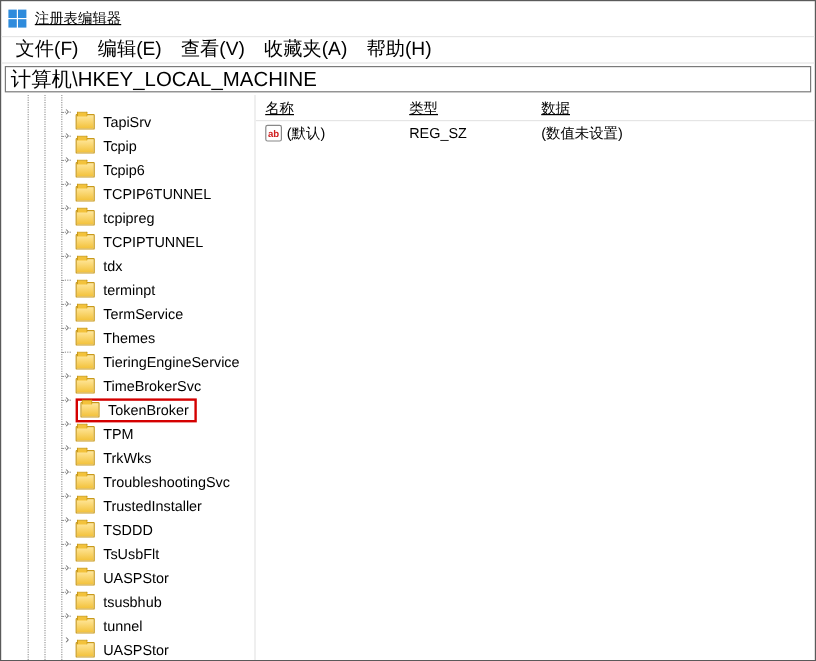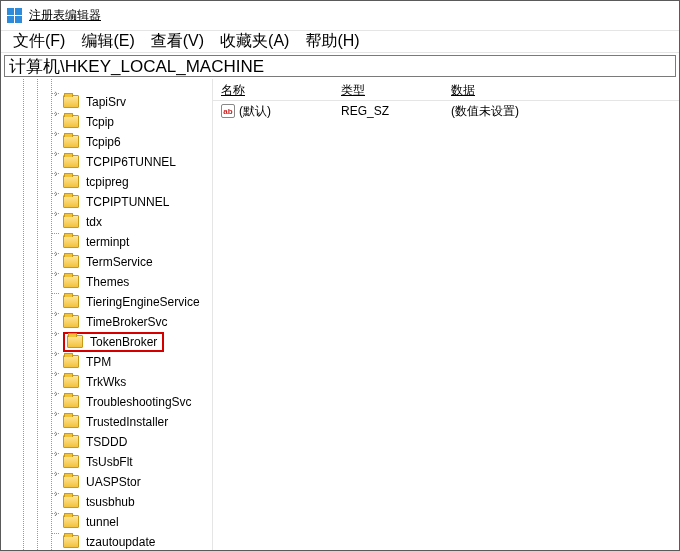--- a/index.html
+++ b/index.html
@@ -242,28 +242,20 @@
           </div>
           <div class="tree-row">
             <div class="hline" style="left: 50px; width: 8px;"></div>
             <span class="expander">›</span>
             <span class="tree-label-wrap">
               <span class="folder-icon"></span>
               <span class="tree-label">tunnel</span>
             </span>
           </div>
           <div class="tree-row">
-            <div class="hline" style="left: 50px; width: 8px;"></div>
-            <span class="expander"></span>
-            <span class="tree-label-wrap">
-              <span class="folder-icon"></span>
-              <span class="tree-label">tzautoupdate</span>
-            </span>
-          </div>
-          <div class="tree-row">
             <span class="expander">›</span>
             <span class="tree-label-wrap">
               <span class="folder-icon"></span>
               <span class="tree-label">UASPStor</span>
             </span>
           </div>
         </div>
     </div>
 
     <div class="list-pane">

